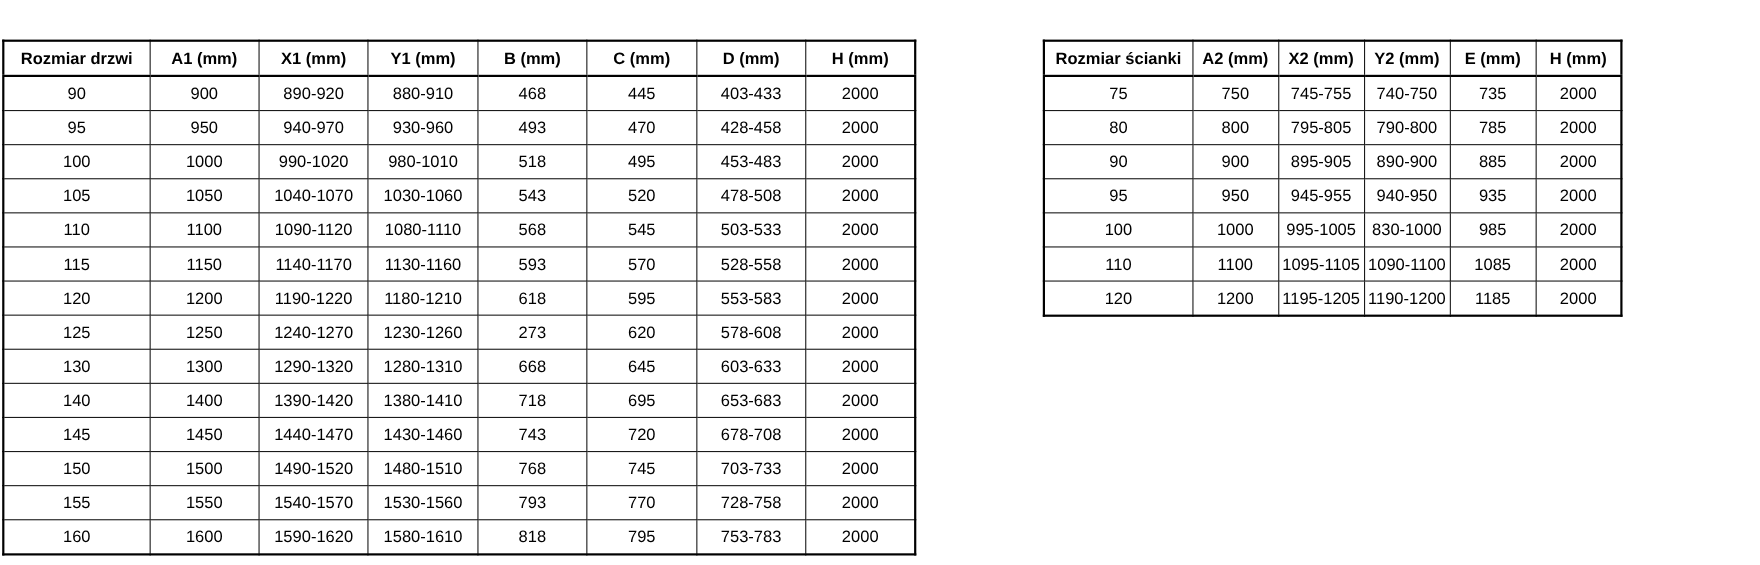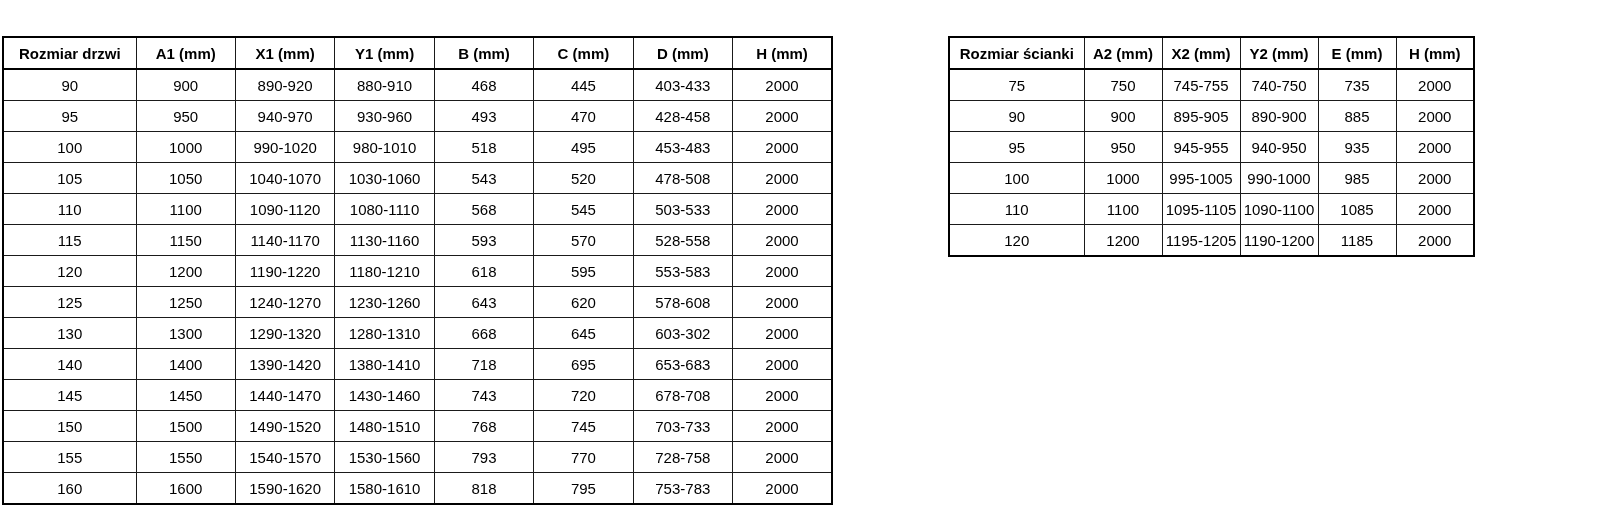--- a/index.html
+++ b/index.html
@@ -148,33 +148,33 @@
           <td>618</td>
           <td>595</td>
           <td>553-583</td>
           <td>2000</td>
         </tr>
         <tr>
           <td>125</td>
           <td>1250</td>
           <td>1240-1270</td>
           <td>1230-1260</td>
-          <td>643</td>
+          <td>273</td>
           <td>620</td>
           <td>578-608</td>
           <td>2000</td>
         </tr>
         <tr>
           <td>130</td>
           <td>1300</td>
           <td>1290-1320</td>
           <td>1280-1310</td>
           <td>668</td>
           <td>645</td>
-          <td>603-302</td>
+          <td>603-633</td>
           <td>2000</td>
         </tr>
         <tr>
           <td>140</td>
           <td>1400</td>
           <td>1390-1420</td>
           <td>1380-1410</td>
           <td>718</td>
           <td>695</td>
           <td>653-683</td>
@@ -244,40 +244,48 @@
       <tbody>
         <tr>
           <td>75</td>
           <td>750</td>
           <td>745-755</td>
           <td>740-750</td>
           <td>735</td>
           <td>2000</td>
         </tr>
         <tr>
+          <td>80</td>
+          <td>800</td>
+          <td>795-805</td>
+          <td>790-800</td>
+          <td>785</td>
+          <td>2000</td>
+        </tr>
+        <tr>
           <td>90</td>
           <td>900</td>
           <td>895-905</td>
           <td>890-900</td>
           <td>885</td>
           <td>2000</td>
         </tr>
         <tr>
           <td>95</td>
           <td>950</td>
           <td>945-955</td>
           <td>940-950</td>
           <td>935</td>
           <td>2000</td>
         </tr>
         <tr>
           <td>100</td>
           <td>1000</td>
           <td>995-1005</td>
-          <td>990-1000</td>
+          <td>830-1000</td>
           <td>985</td>
           <td>2000</td>
         </tr>
         <tr>
           <td>110</td>
           <td>1100</td>
           <td>1095-1105</td>
           <td>1090-1100</td>
           <td>1085</td>
           <td>2000</td>

